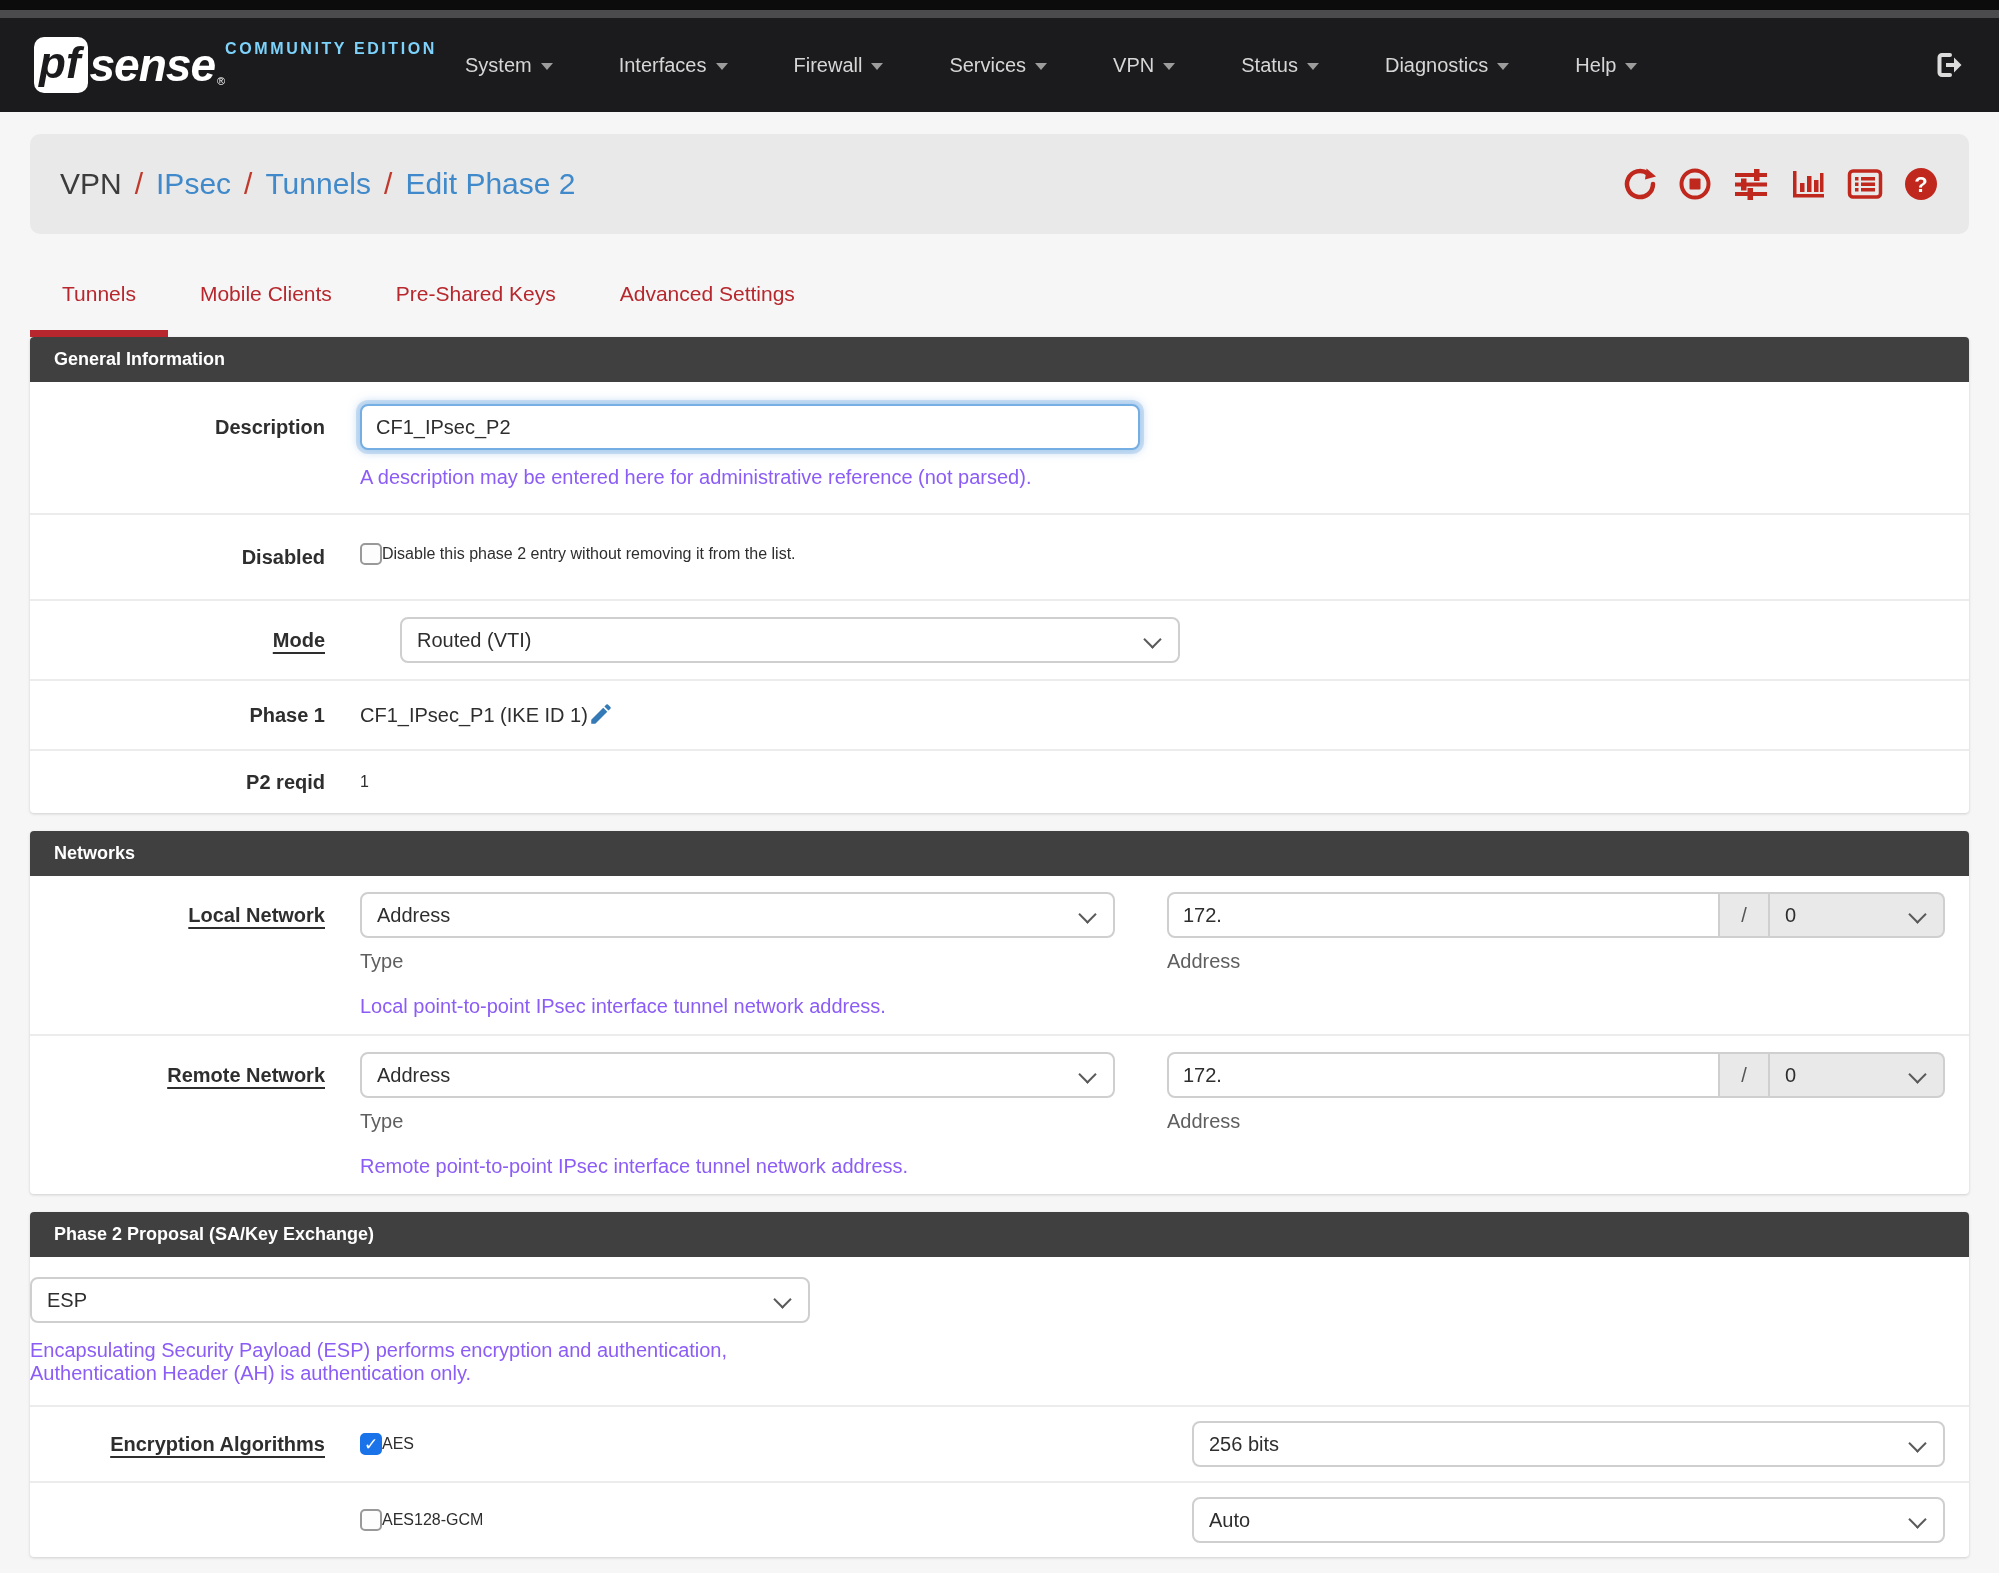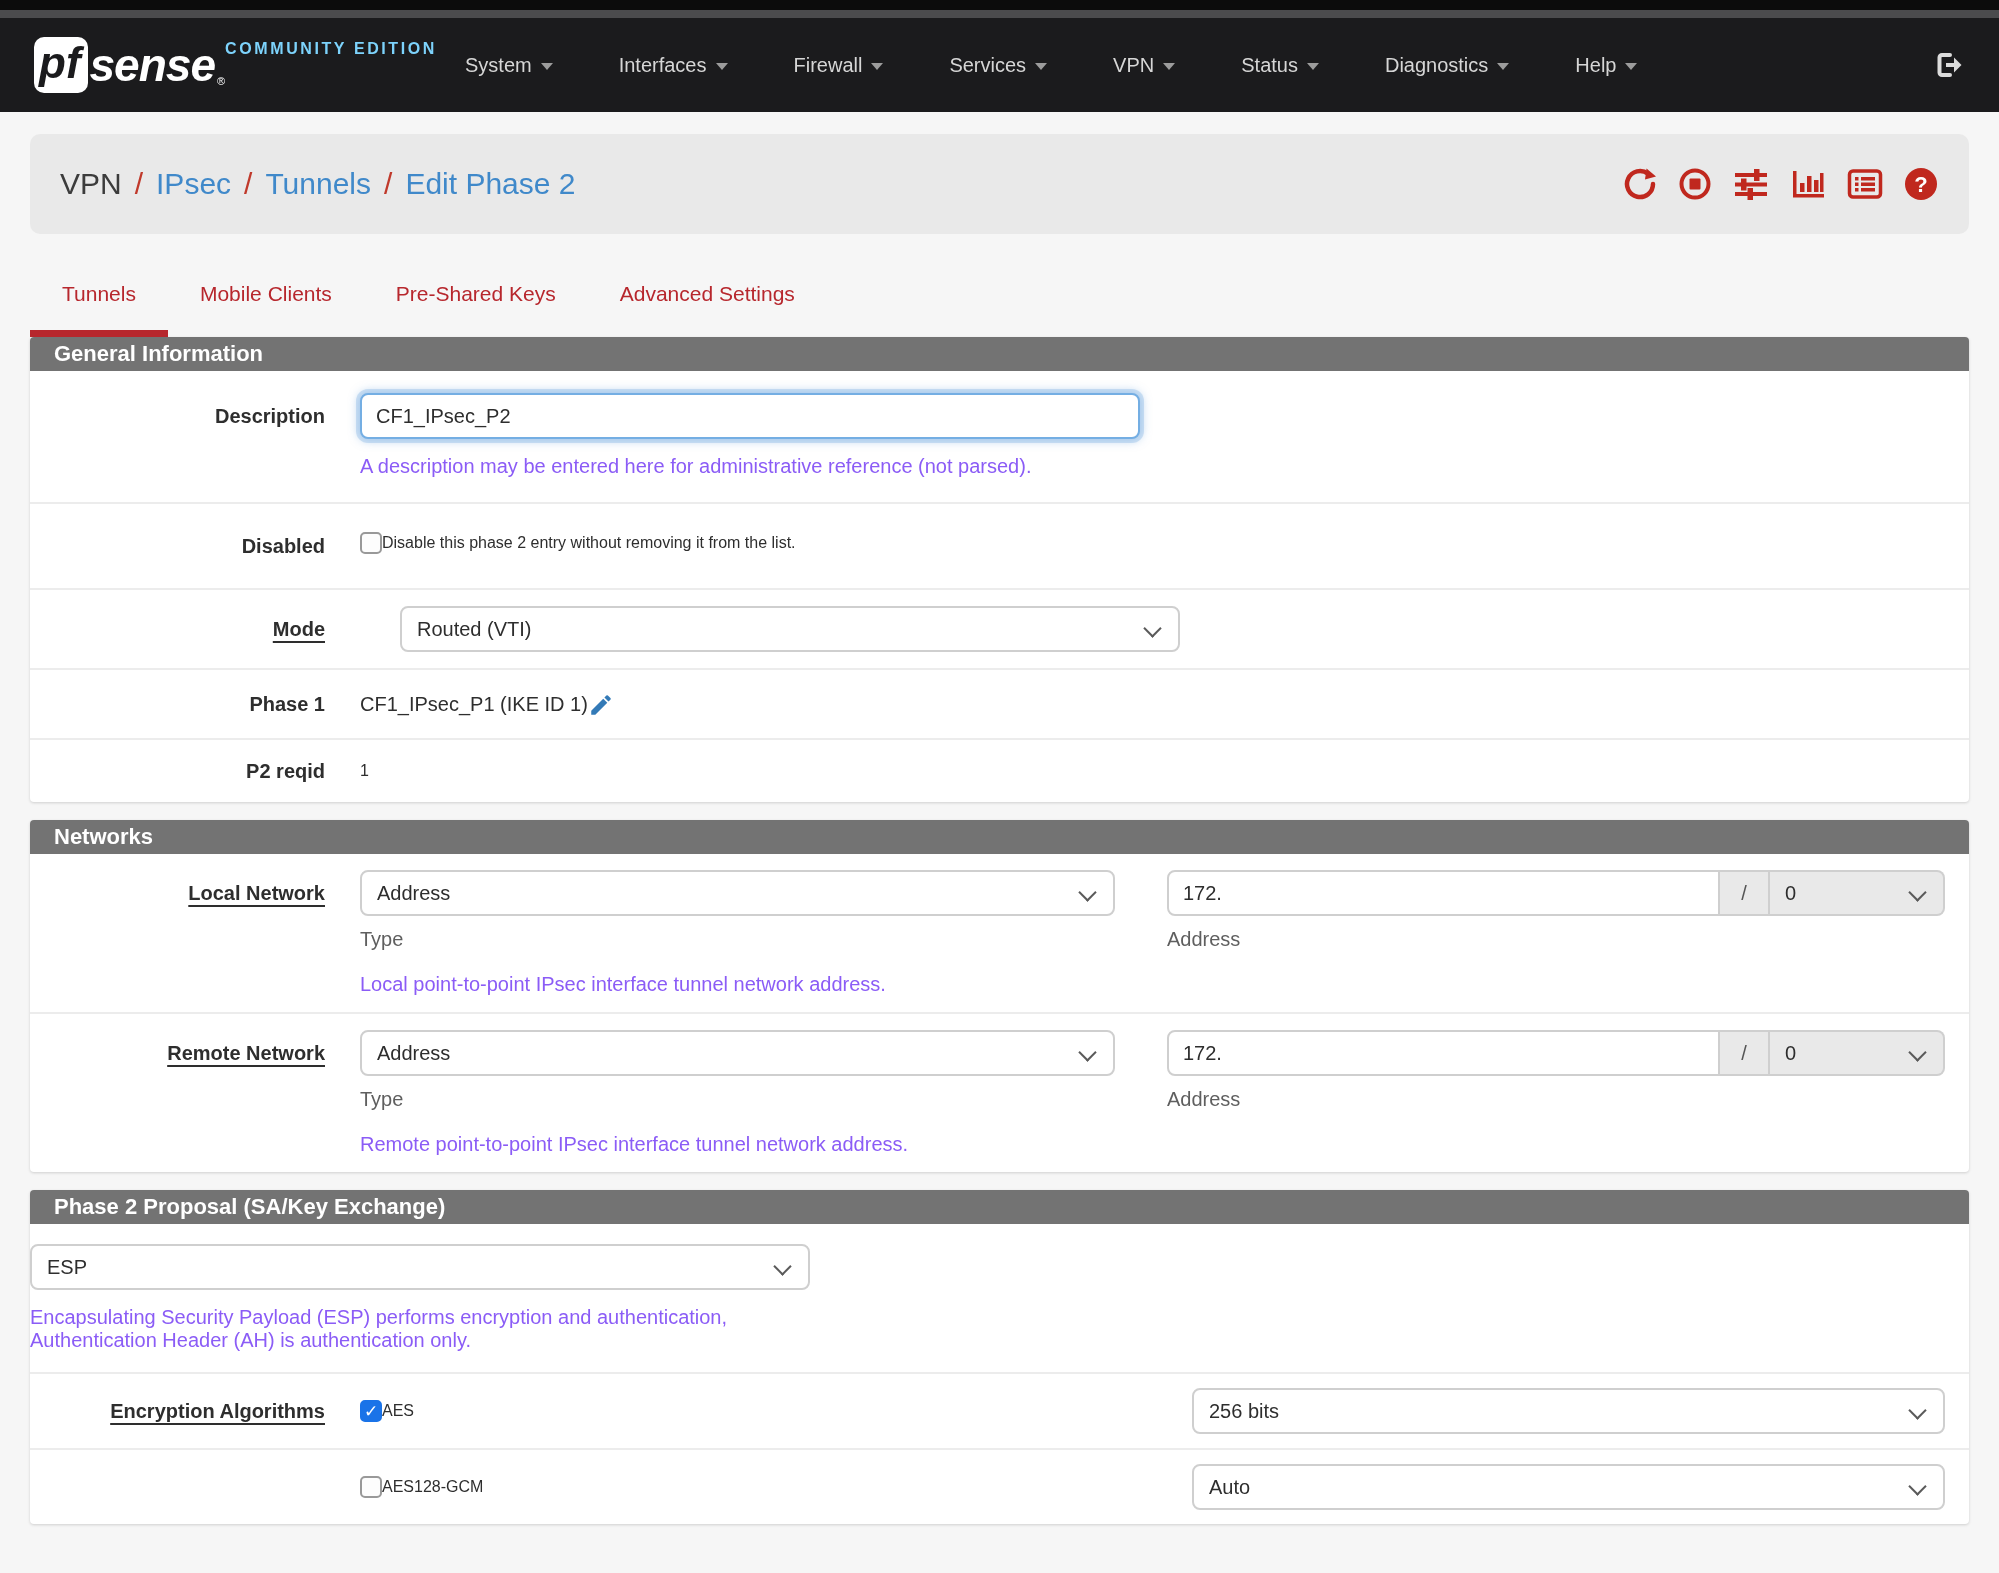--- a/index.html
+++ b/index.html
@@ -54,22 +54,22 @@
   }
   .tab.active { border-bottom:7px solid #b7272d; }
 
   
   .panel {
     margin:0 30px 18px; background:#ffffff; border-radius:4px;
     box-shadow:0 1px 3px rgba(0,0,0,.16); overflow:hidden;
   }
   .panel:first-of-type { margin-top:42px; }
   .panel-heading {
-    background:#737373; color:#ffffff; font-weight:bold; font-size:22px;
-    height:34px; display:flex; align-items:center; padding:0 24px;
+    background:#404040; color:#ffffff; font-weight:bold; font-size:18px;
+    height:45px; display:flex; align-items:center; padding:0 24px;
   }
   .frow { display:flex; border-bottom:2px solid #ececec; padding-right:10px; }
   .frow:last-child { border-bottom:none; }
   .flabel {
     flex:0 0 330px; text-align:right; padding-right:35px;
     font-weight:bold; font-size:20px; color:#2e2e2e;
   }
   .u { text-decoration:underline; text-underline-offset:5px; text-decoration-thickness:2px; }
   .fcontent { }
   .main-col { width:780px; }
@@ -109,21 +109,21 @@
   .checkline { display:flex; align-items:center; font-size:16px; color:#2e2e2e; }
   .checkbox {
     width:22px; height:22px; border:2px solid #999; border-radius:5px; background:#fdfdfd;
     display:flex; align-items:center; justify-content:center; cursor:pointer; flex:0 0 22px;
   }
   .checkbox.checked { background:#1a73e8; border-color:#1a73e8; }
   .checkbox.checked::after {
     content:'✓'; color:#fff; font-size:17px; font-weight:bold; line-height:1;
   }
 
-  .phase1-line { display:flex; align-items:flex-end; gap:0; font-size:20px; }
+  .phase1-line { display:flex; align-items:flex-start; gap:0; font-size:20px; }
 
   
   .r-desc  { padding-top:22px; padding-bottom:24px; }
   .r-desc .flabel { line-height:46px; }
   .r-check { padding-top:28px; padding-bottom:28px; }
   .r-check .flabel { line-height:28px; }
   .r-sel   { padding-top:16px; padding-bottom:16px;gap:40px; }
   .r-sel .flabel { line-height:46px; }
   .r-txt1  { padding-top:20px; padding-bottom:20px; }
   .r-txt1 .flabel, .r-txt1 .fcontent { line-height:28px; }

